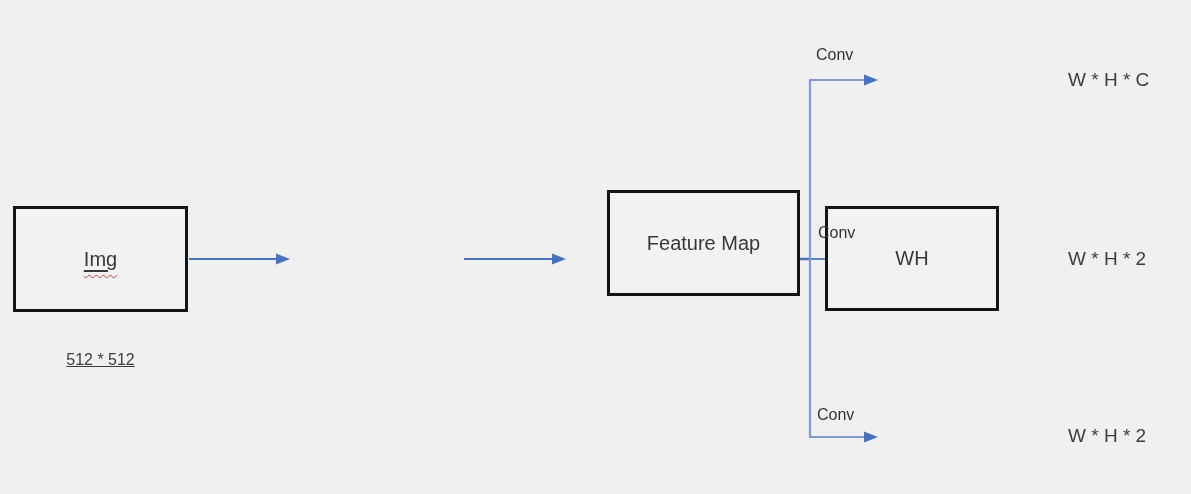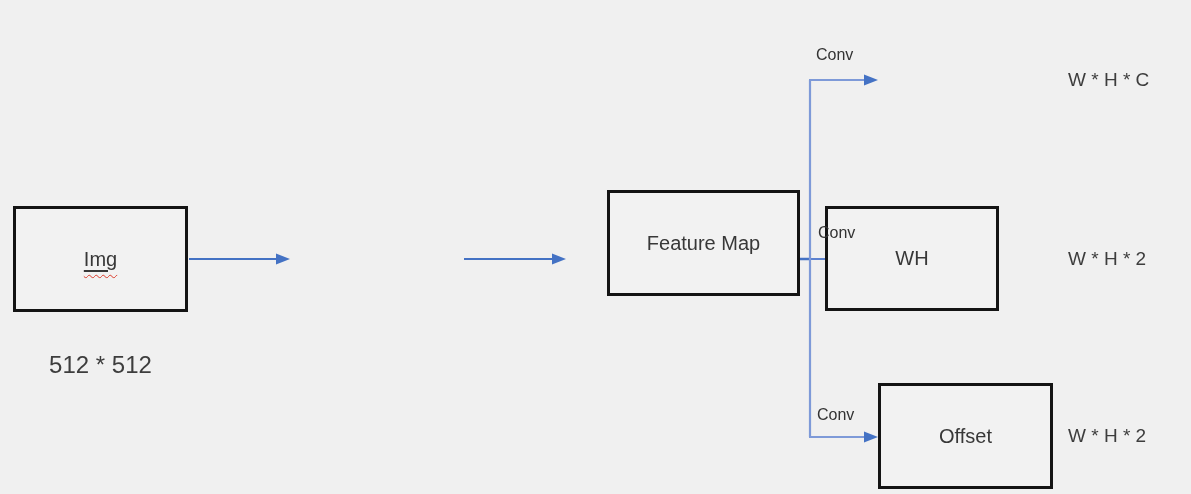--- a/index.html
+++ b/index.html
@@ -54,22 +54,23 @@
   .node-img       { left: 13px;  top: 206px; width: 175px; height: 106px; }
   .node-backbone  { left: 290px; top: 206px; width: 173px; height: 106px; }
   .node-featuremap{ left: 566px; top: 190px; width: 193px; height: 106px; margin-left: 41px; }
   .node-heatmap   { left: 878px; top: 28px;  width: 175px; height: 104px; }
   .node-wh        { left: 825px; top: 206px; width: 174px; height: 105px; }
   .node-offset    { left: 878px; top: 383px; width: 175px; height: 106px; }
 
   .dim-label {
     position: absolute;
     color: #3d3d3d;
-    font-size: 24px;
+    font-size: 16px;
     text-align: center;
+    text-decoration: underline;
   }
   .dim-under-img        { left: 13px;  top: 351px; width: 175px; }
   .dim-under-featuremap { left: 566px; top: 351px; width: 173px; }
 
   .out-dim {
     position: absolute;
     width: 130px;
     color: #3d3d3d;
     font-size: 19px;
     display: flex;
@@ -134,23 +135,20 @@
 
   <div class="node node-featuremap">
     <span>Feature Map</span>
   </div>
 
 
   <div class="node node-wh">
     <span>WH</span>
   </div>
 
-  <div class="node node-offset">
-    <span>Offset</span>
-  </div>
 
   <div class="dim-label dim-under-img">512 * 512</div>
 
   <div class="out-dim out-dim-heatmap">W * H * C</div>
   <div class="out-dim out-dim-wh">W * H * 2</div>
   <div class="out-dim out-dim-offset">W * H * 2</div>
 
   <div class="conv-label conv-top">Conv</div>
   <div class="conv-label conv-middle">Conv</div>
   <div class="conv-label conv-bottom">Conv</div>

